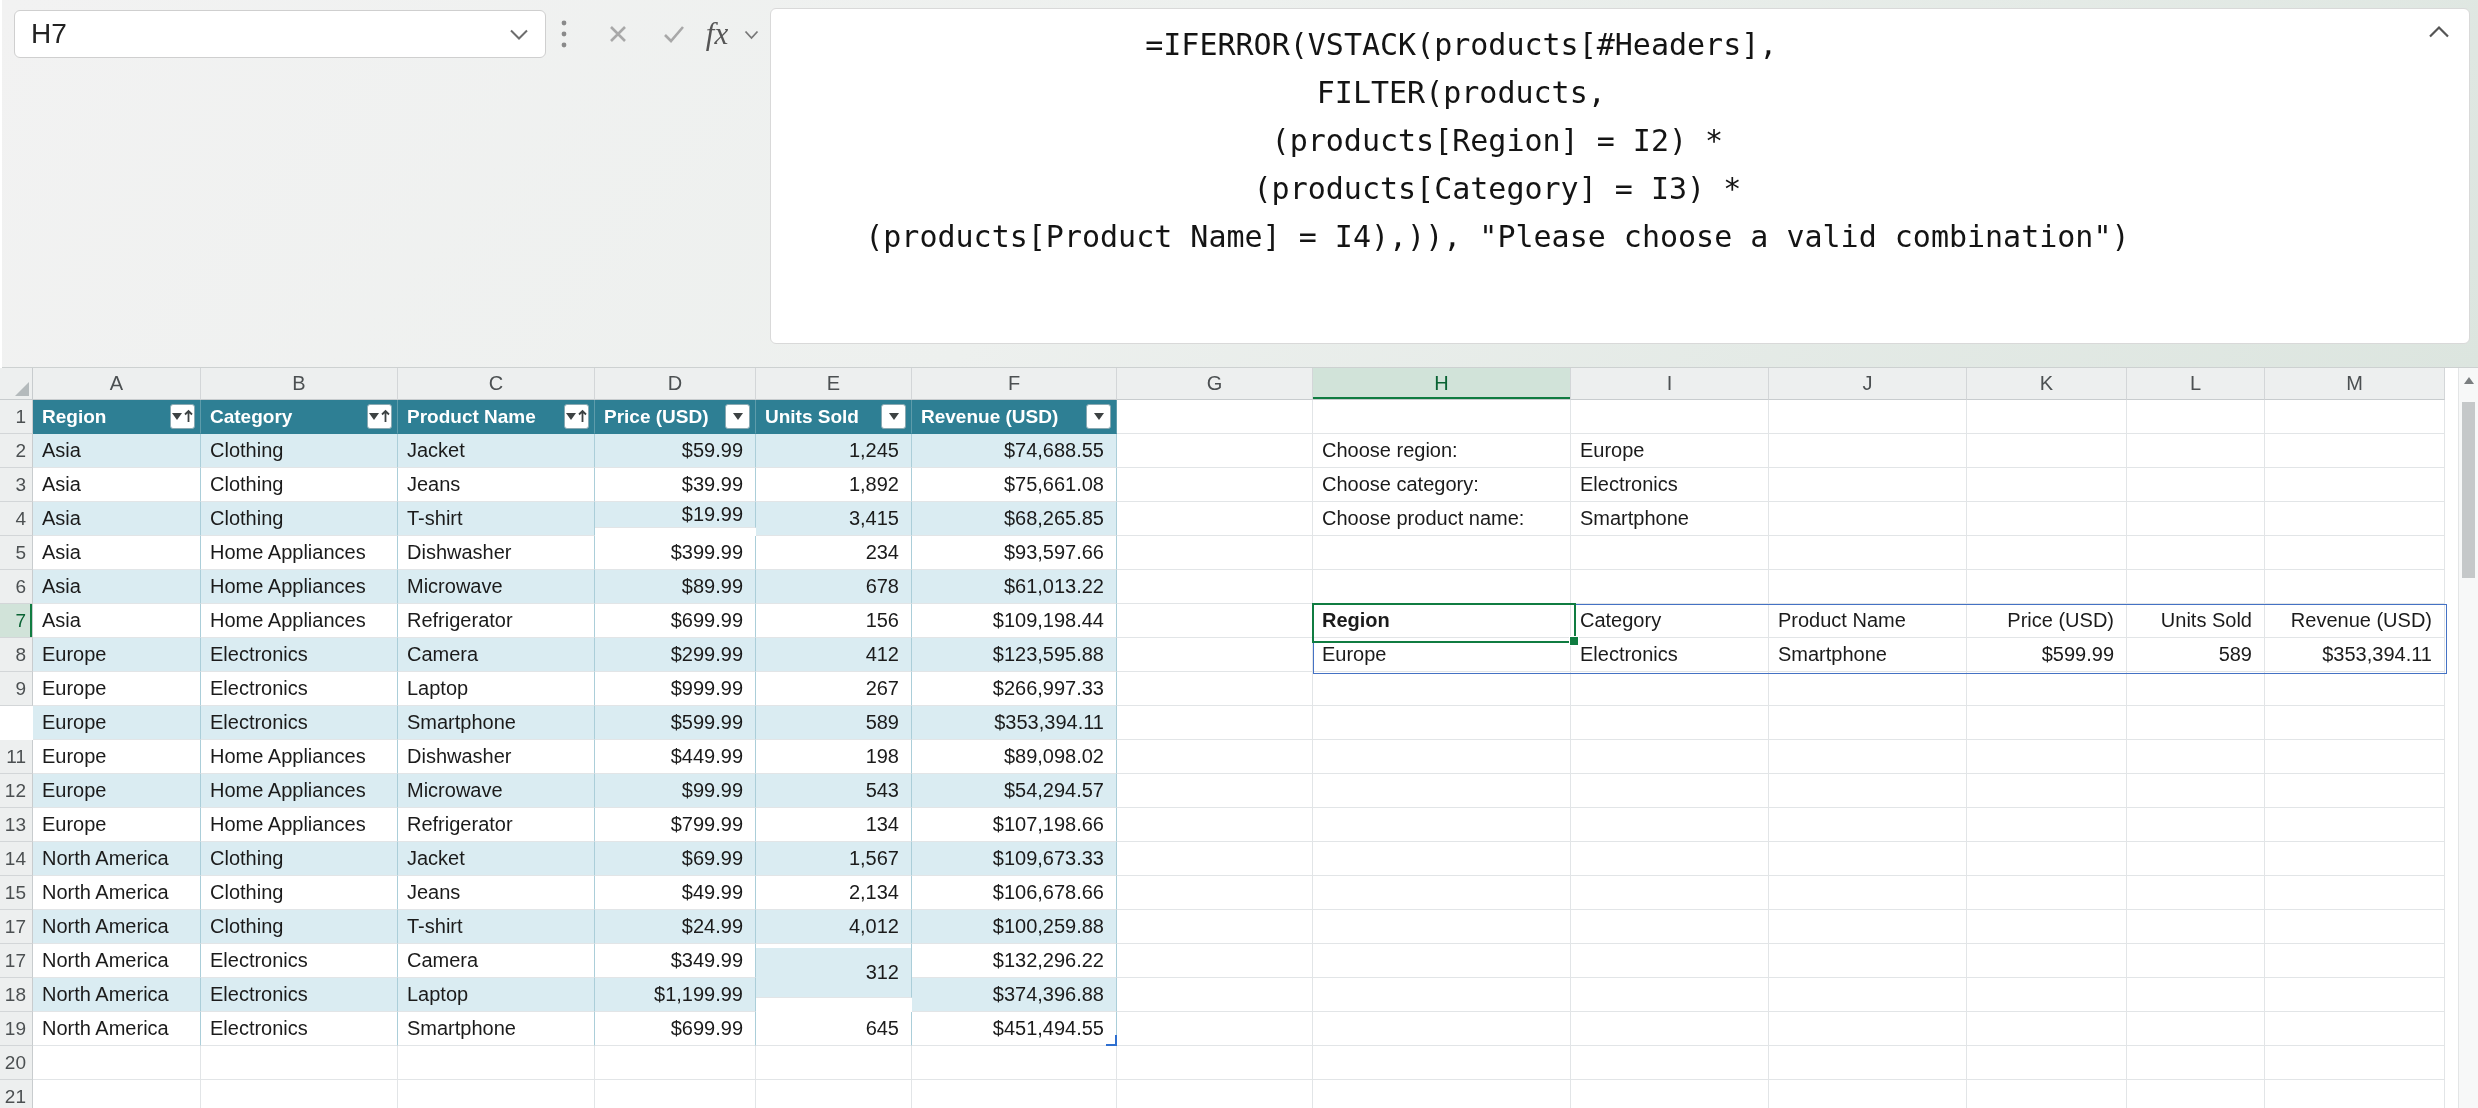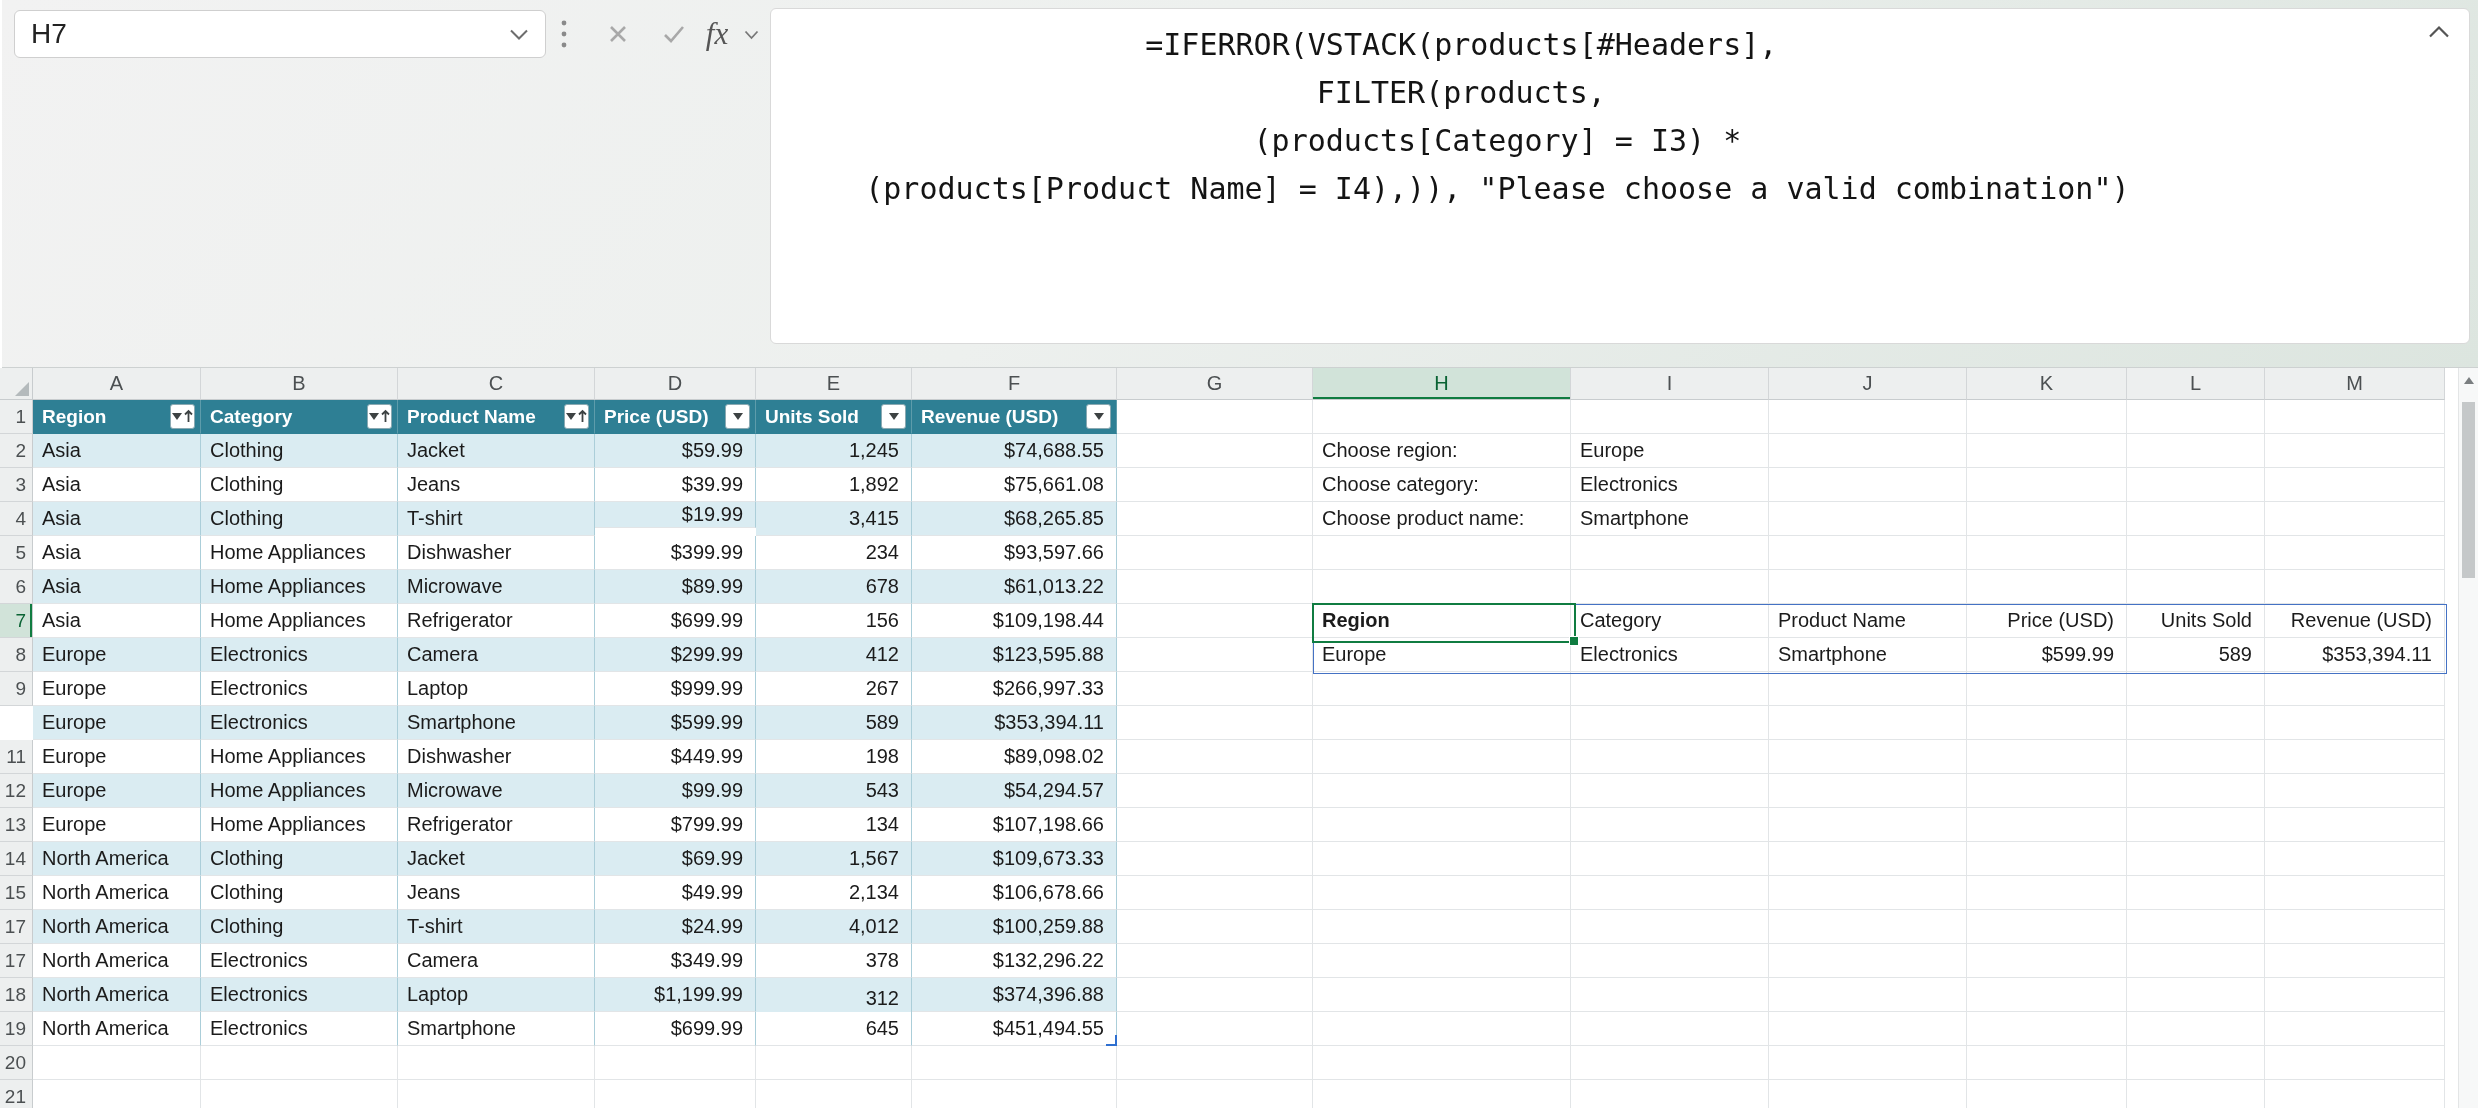--- a/index.html
+++ b/index.html
@@ -71,21 +71,21 @@
     </span>
     <span class="tbbtn" id="btn-fx">
       <i>fx</i>
     </span>
     <span class="icon" id="fx-chev">
       <svg width="15" height="10" viewBox="0 0 15 10">
           <path d="M1.5 1.5 L7.5 8 L13.5 1.5" stroke="#777" stroke-width="1.8" fill="none"></path>
         </svg>
     </span>
     <div id="fpanel">
-      <div id="formula-lines"><div>=IFERROR(VSTACK(products[#Headers],</div><div>FILTER(products,</div><div>    (products[Category] = I3) *</div><div>    (products[Product Name] = I4),)), "Please choose a valid combination")</div></div>
+      <div id="formula-lines"><div>=IFERROR(VSTACK(products[#Headers],</div><div>FILTER(products,</div><div>    (products[Region] = I2) *</div><div>    (products[Category] = I3) *</div><div>    (products[Product Name] = I4),)), "Please choose a valid combination")</div></div>
       <span class="icon" id="collapsebtn">
         <svg width="24" height="14" viewBox="0 0 24 14">
             <path d="M3 11.5 L12 2.5 L21 11.5" stroke="#555" stroke-width="2.2" fill="none"></path>
           </svg>
       </span>
     </div>
   </div>
 
   <div id="sheet">
     <div id="vscroll">
@@ -390,21 +390,21 @@
       <div class="cell" style="left: 1313px; top: 576px; width: 258px; height: 34px;"></div>
       <div class="cell" style="left: 1571px; top: 576px; width: 198px; height: 34px;"></div>
       <div class="cell" style="left: 1769px; top: 576px; width: 198px; height: 34px;"></div>
       <div class="cell" style="left: 1967px; top: 576px; width: 160px; height: 34px;"></div>
       <div class="cell" style="left: 2127px; top: 576px; width: 138px; height: 34px;"></div>
       <div class="cell" style="left: 2265px; top: 576px; width: 180px; height: 34px;"></div>
       <div class="cell tblv band" style="left: 33px; top: 610px; width: 168px; height: 34px;">North America</div>
       <div class="cell tblv band" style="left: 201px; top: 610px; width: 197px; height: 34px;">Electronics</div>
       <div class="cell tblv band" style="left: 398px; top: 610px; width: 197px; height: 34px;">Laptop</div>
       <div class="cell tblv num band" style="left: 595px; top: 610px; width: 161px; height: 34px;">$1,199.99</div>
-      <div class="cell tblv num band" style="left: 756px; top: 610px; width: 156px; height: 42px;">312</div>
+      <div class="cell tblv num band" style="left: 756px; top: 580px; width: 156px; height: 50px;">312</div>
       <div class="cell tblv num band" style="left: 912px; top: 610px; width: 205px; height: 34px;">$374,396.88</div>
       <div class="cell" style="left: 1117px; top: 610px; width: 196px; height: 34px;"></div>
       <div class="cell" style="left: 1313px; top: 610px; width: 258px; height: 34px;"></div>
       <div class="cell" style="left: 1571px; top: 610px; width: 198px; height: 34px;"></div>
       <div class="cell" style="left: 1769px; top: 610px; width: 198px; height: 34px;"></div>
       <div class="cell" style="left: 1967px; top: 610px; width: 160px; height: 34px;"></div>
       <div class="cell" style="left: 2127px; top: 610px; width: 138px; height: 34px;"></div>
       <div class="cell" style="left: 2265px; top: 610px; width: 180px; height: 34px;"></div>
       <div class="cell tblv" style="left: 33px; top: 644px; width: 168px; height: 34px;">North America</div>
       <div class="cell tblv" style="left: 201px; top: 644px; width: 197px; height: 34px;">Electronics</div>

